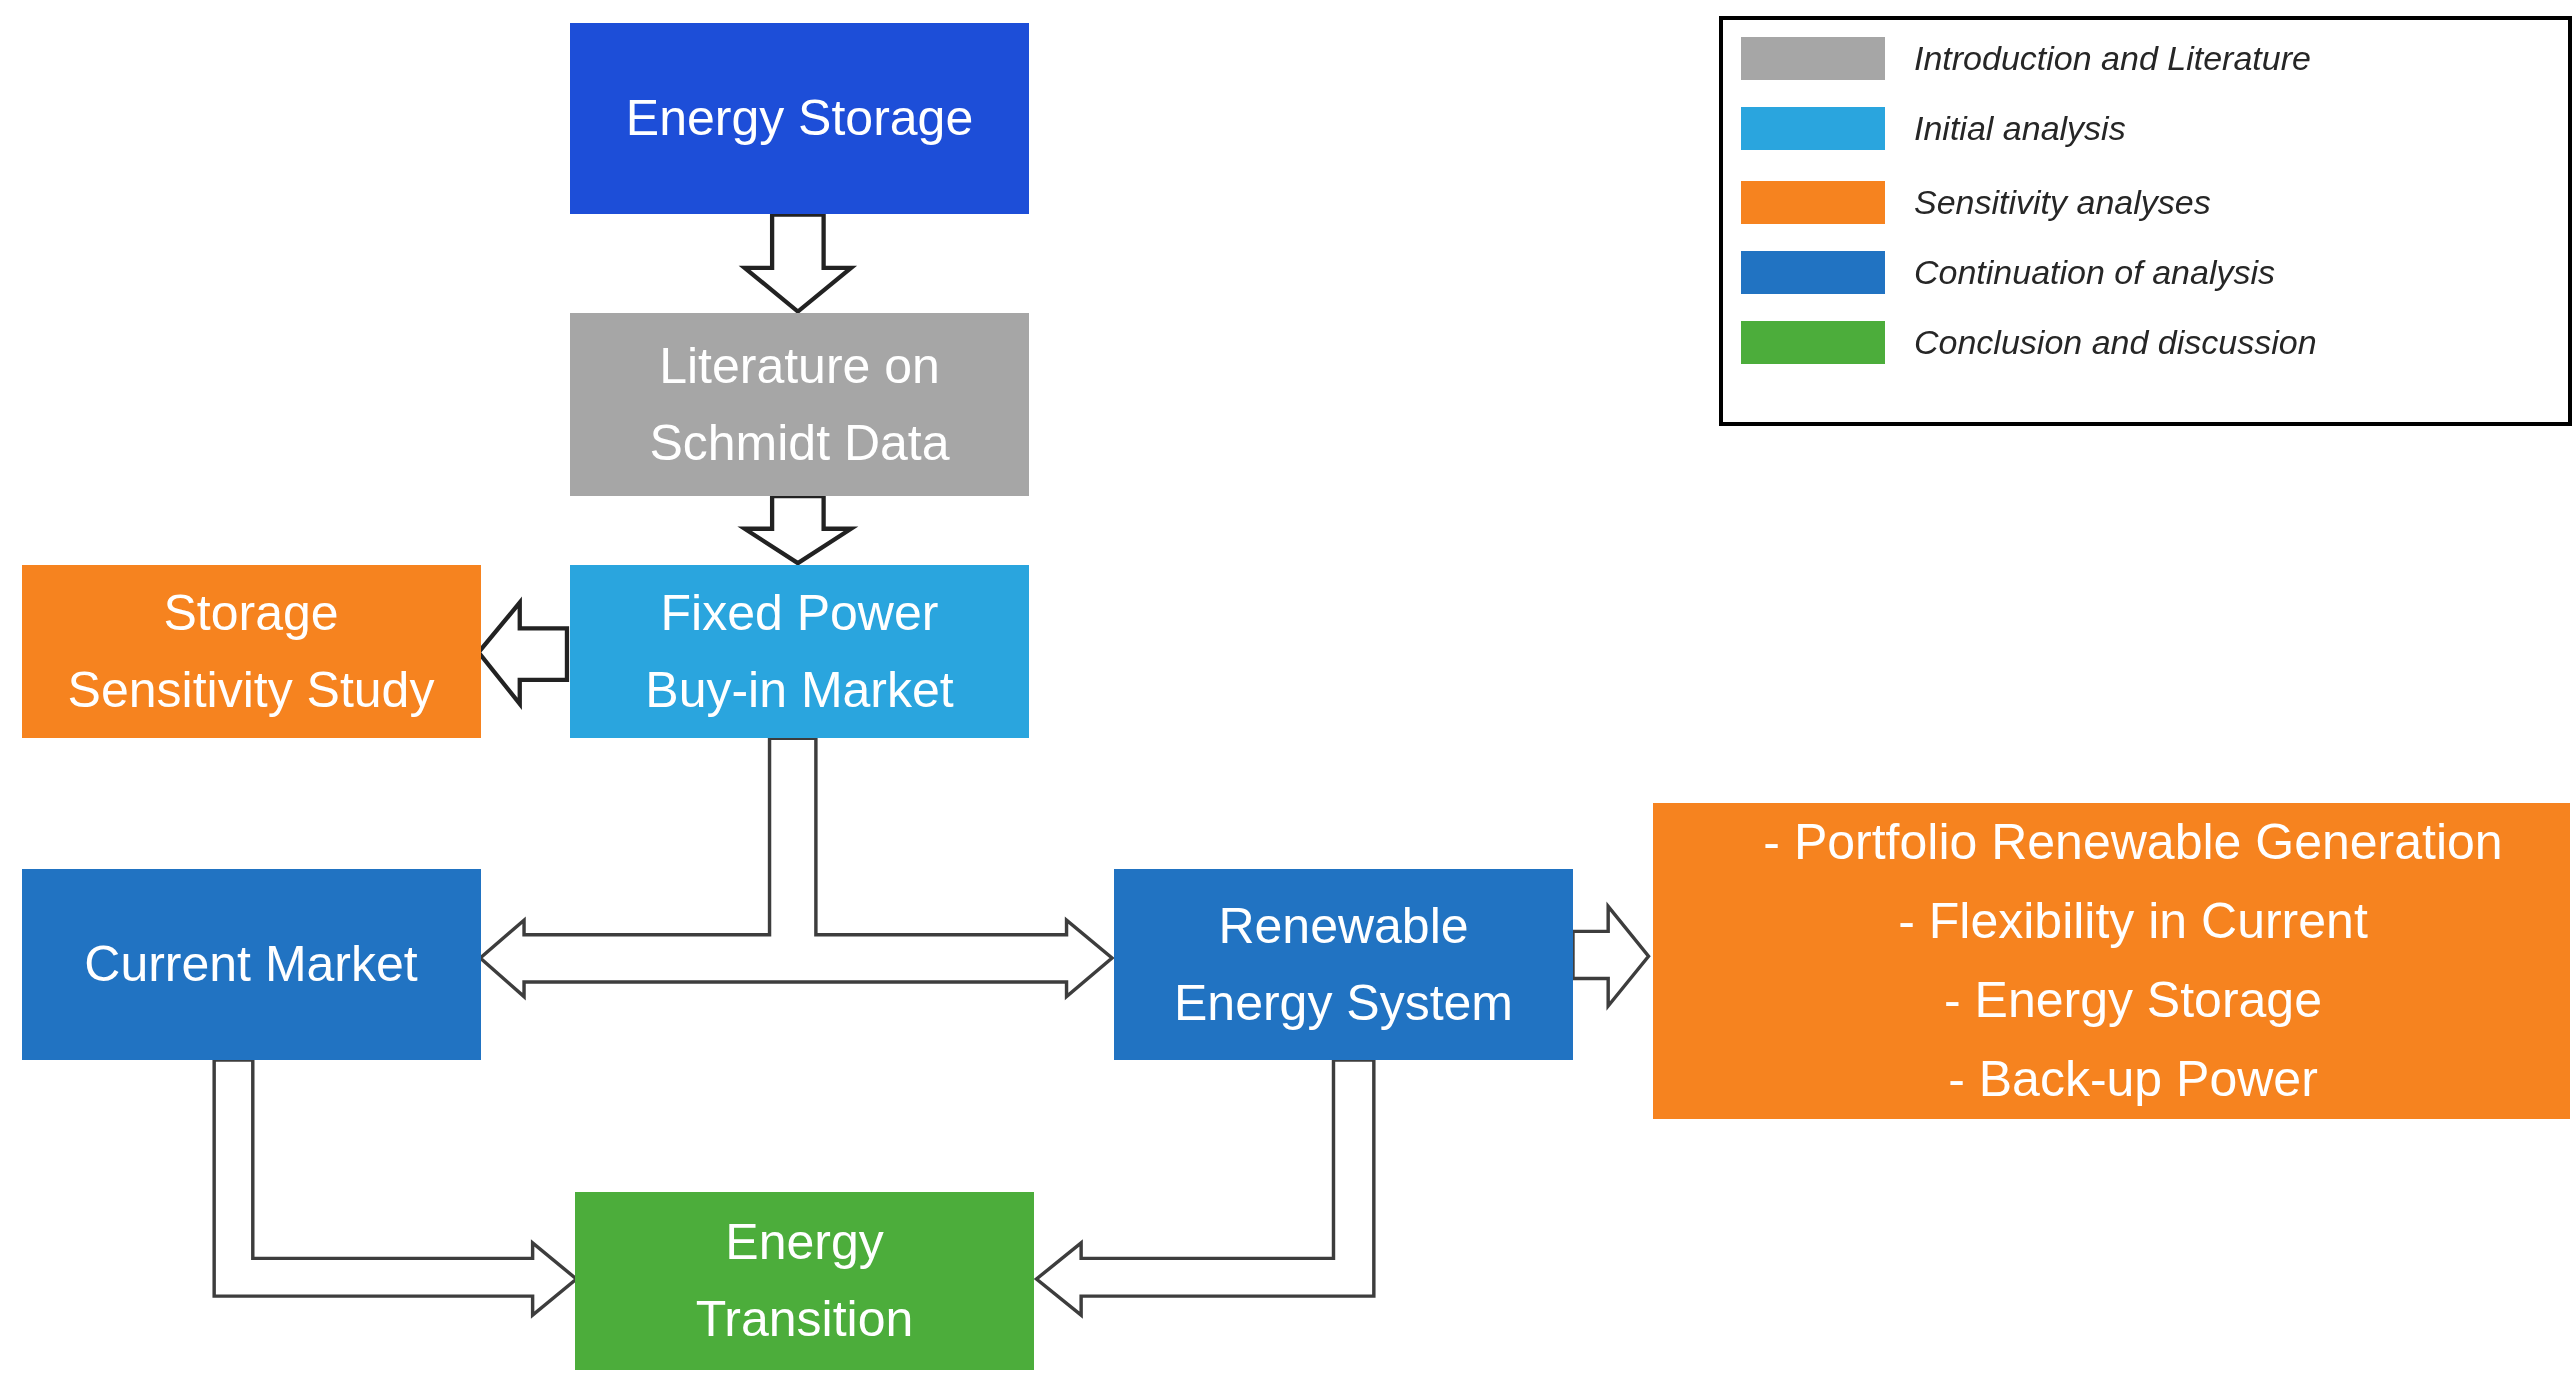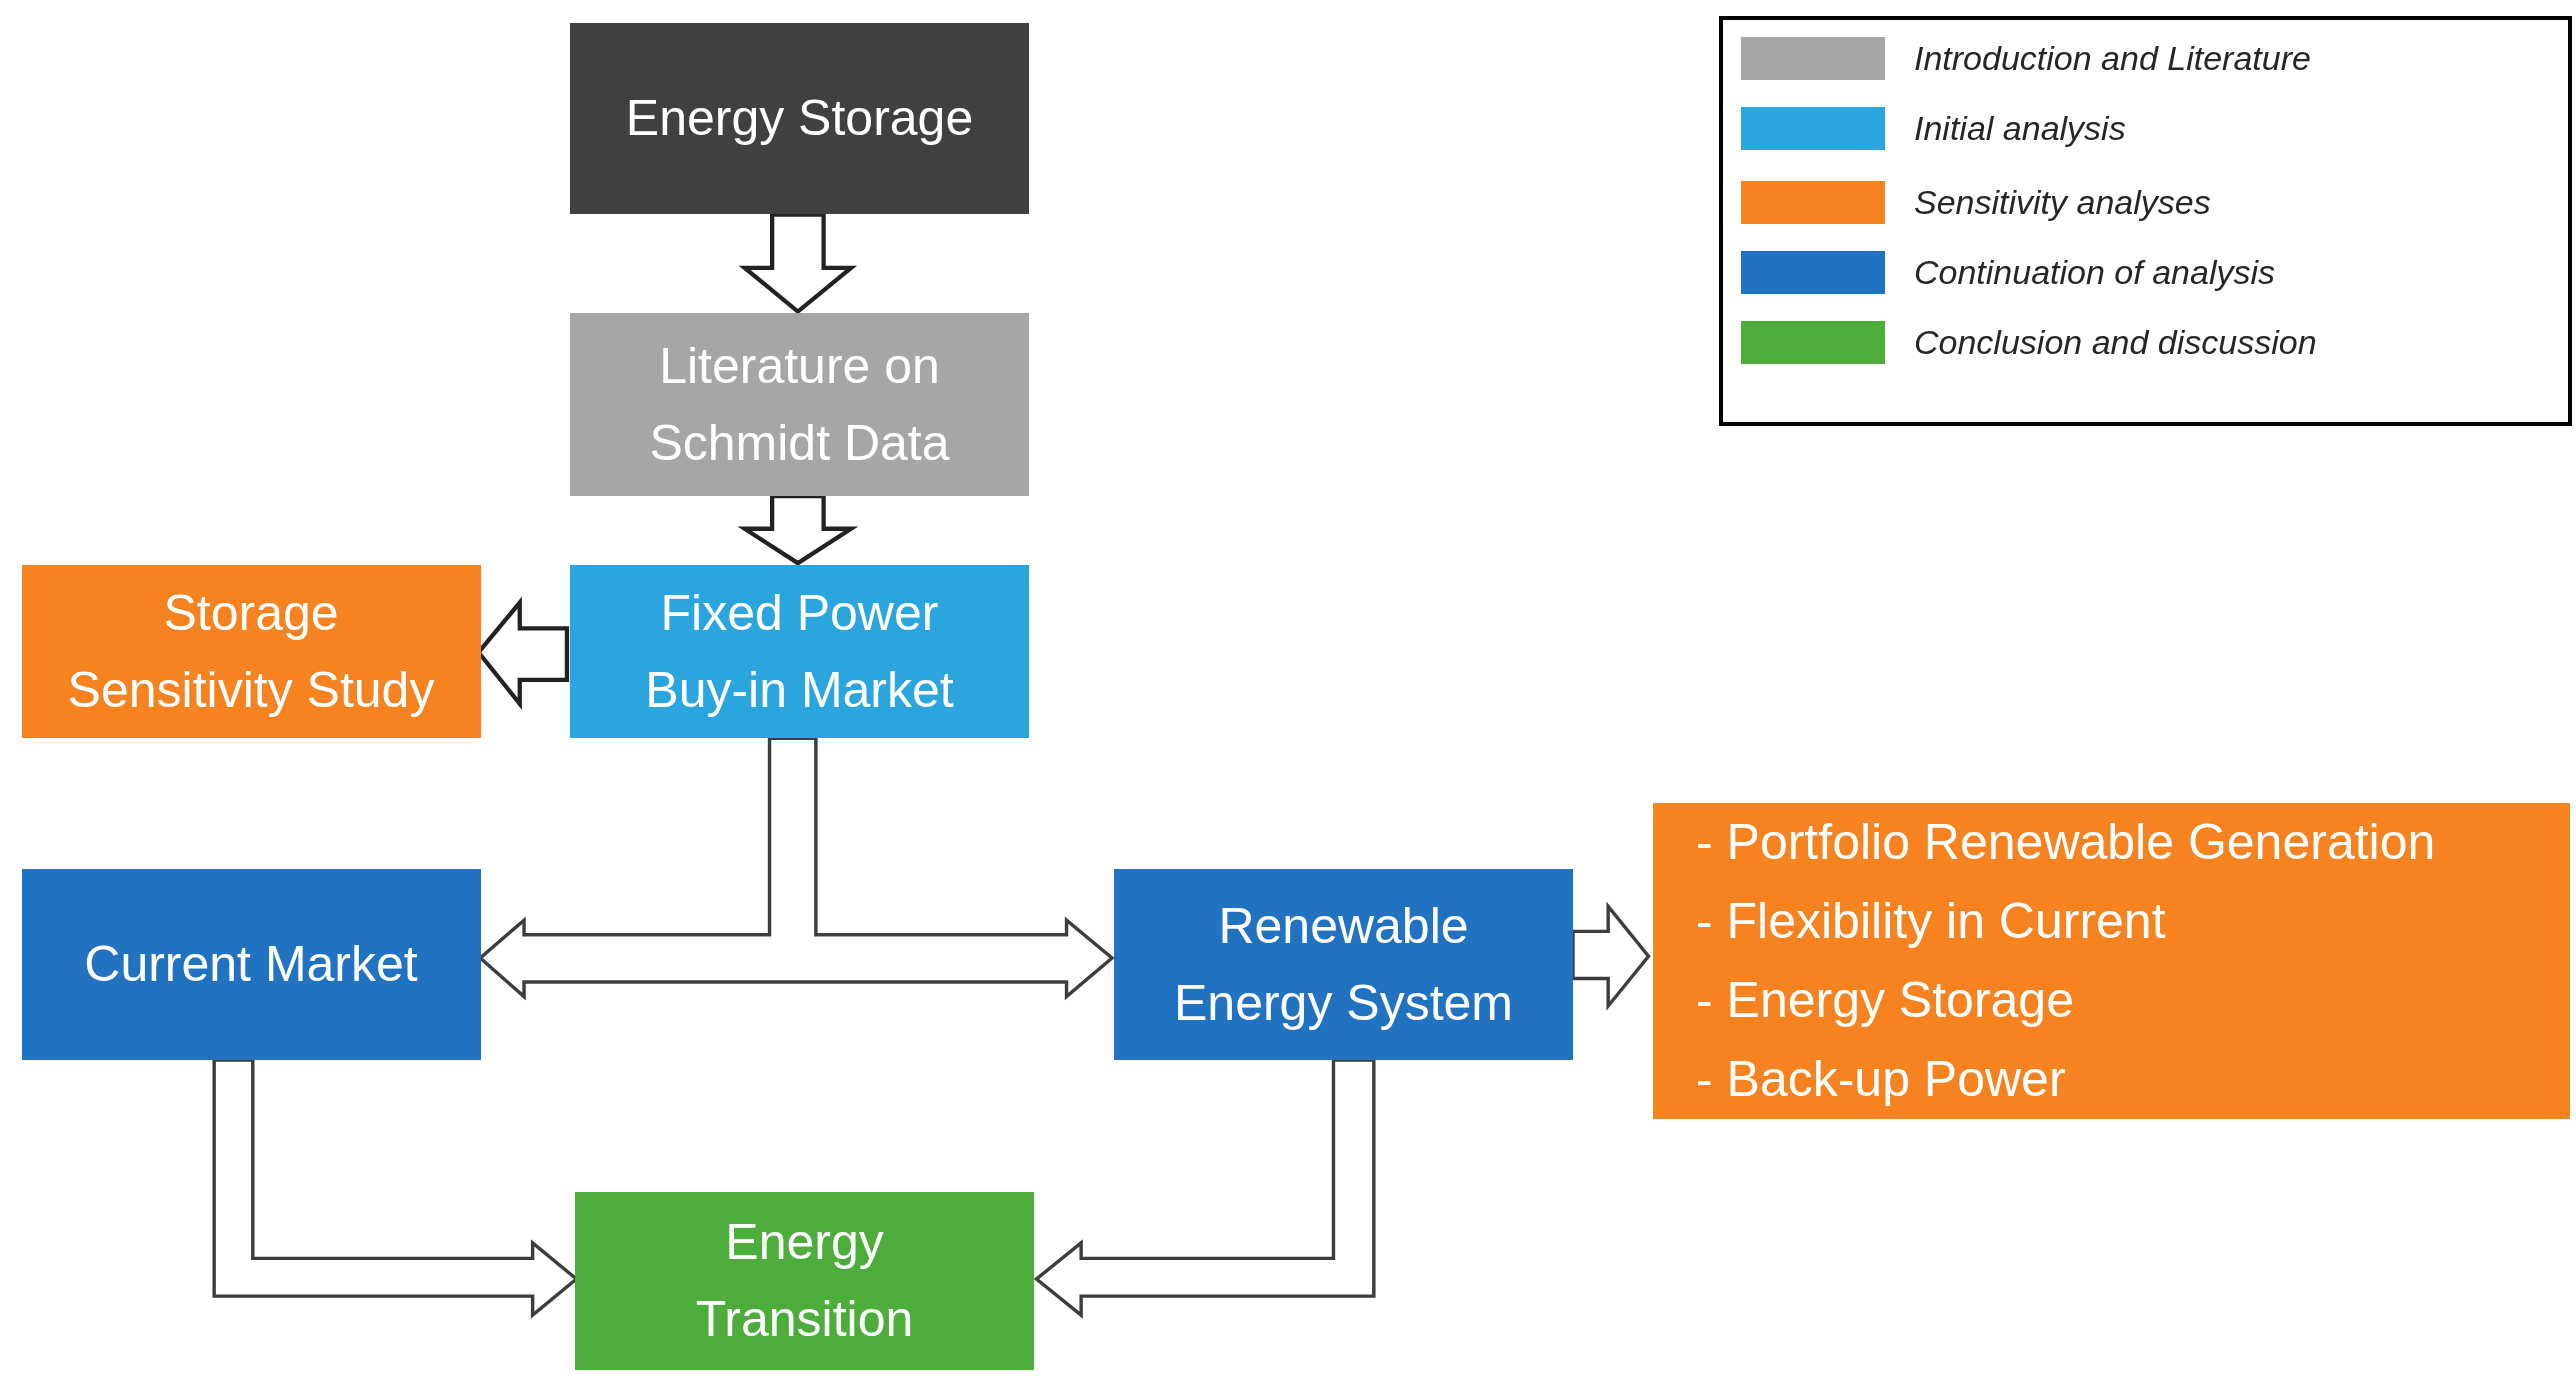--- a/index.html
+++ b/index.html
@@ -24,21 +24,21 @@
   #box-fixed-power         {left:570px;  top:565px;  width:459px;  height:173px;}
   #box-storage-sensitivity {left:21.5px;   top:565px;  width:459px;  height:173px;}
   #box-current-market      {left:21.5px;   top:869px; width:459px;  height:191px;}
   #box-renewable-energy    {left:1114px; top:869px; width:459px;  height:191px;}
   #box-energy-transition   {left:575px;  top:1192px; width:459px;  height:178px;}
 
   #box-sensitivity-factors{
     position:absolute;left:1653px;top:803px;width:917px;height:316px;
     display:flex;flex-direction:column;justify-content:center;
     color:#ffffff;font-size:50px;line-height:79px;font-weight:400;
-    padding-left:43px;box-sizing:border-box;
+    padding-left:43px;box-sizing:border-box;text-align:center;
   }
   #box-sensitivity-factors div{white-space:nowrap;}
 
   
   #legend{
     position:absolute;left:1719px;top:16.3px;width:853px;height:410px;
     background:#ffffff;border:4.3px solid #000000;box-sizing:border-box;font-style:italic;
   }
   .legend-row{position:absolute;left:18px;display:flex;align-items:center;}
   .legend-row .swatch{width:144px;height:43px;flex:0 0 144px;}
@@ -59,21 +59,21 @@
   <svg id="arrow-layer" viewBox="0 0 3000 1617" xmlns="http://www.w3.org/2000/svg">
     <path class="arrow-dark" d="M 899 250 L 899 312 L 867 312 L 929 363 L 991 312 L 959 312 L 959 250 Z"></path>
     <path class="arrow-dark" d="M 899 578 L 899 616 L 867 616 L 929 656 L 991 616 L 959 616 L 959 578 Z"></path>
     <path class="arrow-dark" d="M 660 732 L 605 732 L 605 702 L 557 760 L 605 820 L 605 792 L 660 792 Z"></path>
     <path class="arrow" d="M 896 860 L 896 1089 L 610 1089 L 610 1072 L 559 1116 L 610 1161 L 610 1144 L 1242 1144 L 1242 1161 L 1295 1116 L 1242 1072 L 1242 1089 L 950 1089 L 950 860 Z"></path>
     <path class="arrow" d="M 1832 1085 L 1873 1085 L 1873 1056 L 1920 1114 L 1873 1172 L 1873 1140 L 1832 1140 Z"></path>
     <path class="arrow" d="M 249 1235 L 249 1510 L 620 1510 L 620 1532 L 671 1490 L 620 1448 L 620 1466 L 294 1466 L 294 1235 Z"></path>
     <path class="arrow" d="M 1600 1235 L 1600 1510 L 1259 1510 L 1259 1532 L 1207 1490 L 1259 1448 L 1259 1466 L 1553 1466 L 1553 1235 Z"></path>
   </svg>
 
-  <div class="box" id="box-energy-storage" style="background: #404040;">
+  <div class="box" id="box-energy-storage" style="background: #1d4ed8;">
     <span>Energy Storage</span>
   </div>
 
   <div class="box" id="box-expansion-schmidt" style="background: rgb(166, 166, 166);">
     <span>Literature on</span>
     <span>Schmidt Data</span>
   </div>
 
   <div class="box" id="box-fixed-power" style="background: rgb(42, 165, 222);">
     <span>Fixed Power</span>

